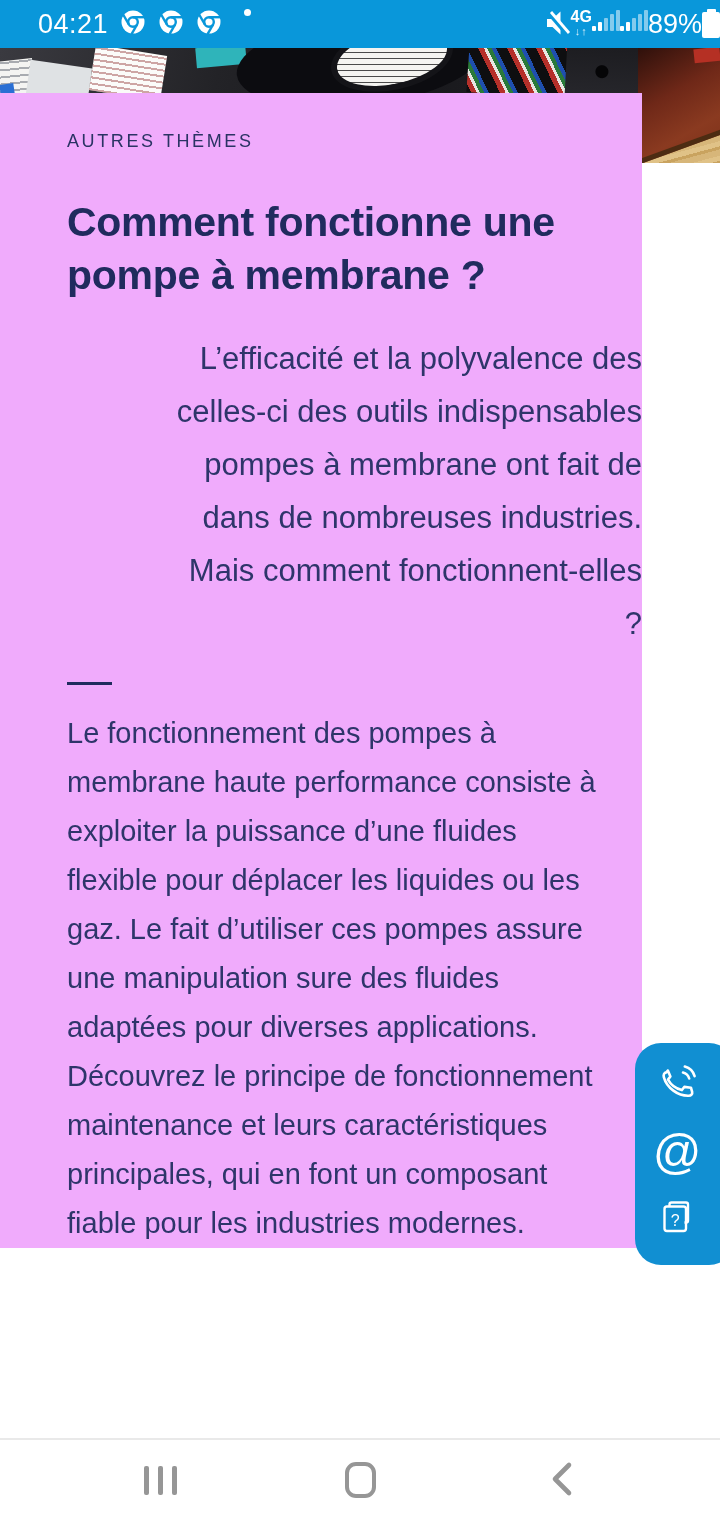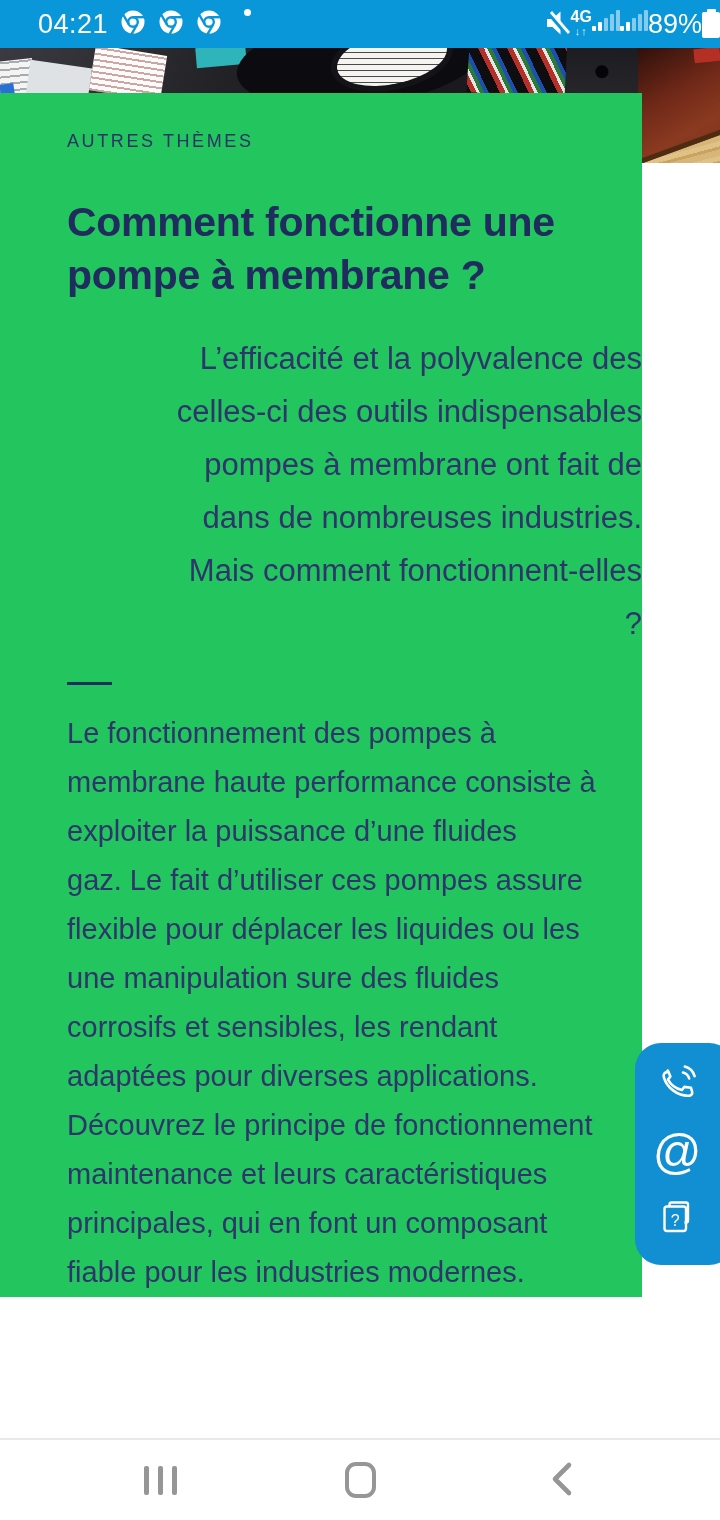--- a/index.html
+++ b/index.html
@@ -58,21 +58,21 @@
   .hp-block{left:566px;top:-4px;width:84px;height:52px;transform:rotate(3deg);
     background:radial-gradient(circle at 36px 28px,#050507 0 6px,transparent 7px),linear-gradient(#1c1c20,#26262b);}
   .hp-maroon{left:638px;top:0;width:82px;height:115px;
     background:linear-gradient(150deg,#2e100b 0%,#6f2818 40%,#8a3a20 70%,#7a2f18 100%);}
   .hp-red{left:694px;top:0;width:26px;height:14px;background:#b53024;transform:rotate(-6deg);}
   .hp-wood{left:628px;top:92px;width:140px;height:72px;transform:rotate(-20deg);
     border-top:5px solid #4d2c12;
     background:repeating-linear-gradient(5deg,#d7b679 0 6px,#c9a35f 6px 9px,#e0c287 9px 14px);}
 
   
-  .article{position:absolute;top:93px;left:0;width:642px;background:#22c55e;
+  .article{position:absolute;top:93px;left:0;width:642px;background:#f0abfc;
     padding:38px 0 0 67px;z-index:5;}
   .kicker{font-size:18px;letter-spacing:2.6px;color:var(--kicker-text);white-space:nowrap;}
   .title{margin-top:44px;font-size:41px;font-weight:700;color:var(--heading-text);letter-spacing:-.3px;}
   .title div{line-height:53px;white-space:nowrap;}
   .lead{margin-top:30px;font-size:31px;color:var(--body-text);text-align:right;}
   .lead div{line-height:53px;white-space:nowrap;}
   .divider{margin-top:32px;width:45px;height:3px;background:var(--heading-text);}
   .bodytext{margin-top:24px;font-size:29px;color:var(--body-text);}
   .bodytext div{line-height:49px;white-space:nowrap;}
 
@@ -200,24 +200,23 @@
         <div>pompes à membrane ont fait de</div>
         <div>dans de nombreuses industries.</div>
         <div>Mais comment fonctionnent-elles</div>
         <div>?</div>
       </div>
     <div class="divider"></div>
     <div class="bodytext">
         <div>Le fonctionnement des pompes à</div>
         <div>membrane haute performance consiste à</div>
         <div>exploiter la puissance d’une fluides</div>
+        <div>flexible pour déplacer les liquides ou les</div>
         <div>gaz. Le fait d’utiliser ces pompes assure</div>
-        <div>flexible pour déplacer les liquides ou les</div>
         <div>une manipulation sure des fluides</div>
-        <div>corrosifs et sensibles, les rendant</div>
         <div>adaptées pour diverses applications.</div>
         <div>Découvrez le principe de fonctionnement</div>
         <div>maintenance et leurs caractéristiques</div>
         <div>principales, qui en font un composant</div>
         <div>fiable pour les industries modernes.</div>
       </div>
   </div>
 
   <div class="contact-panel">
     <button>

